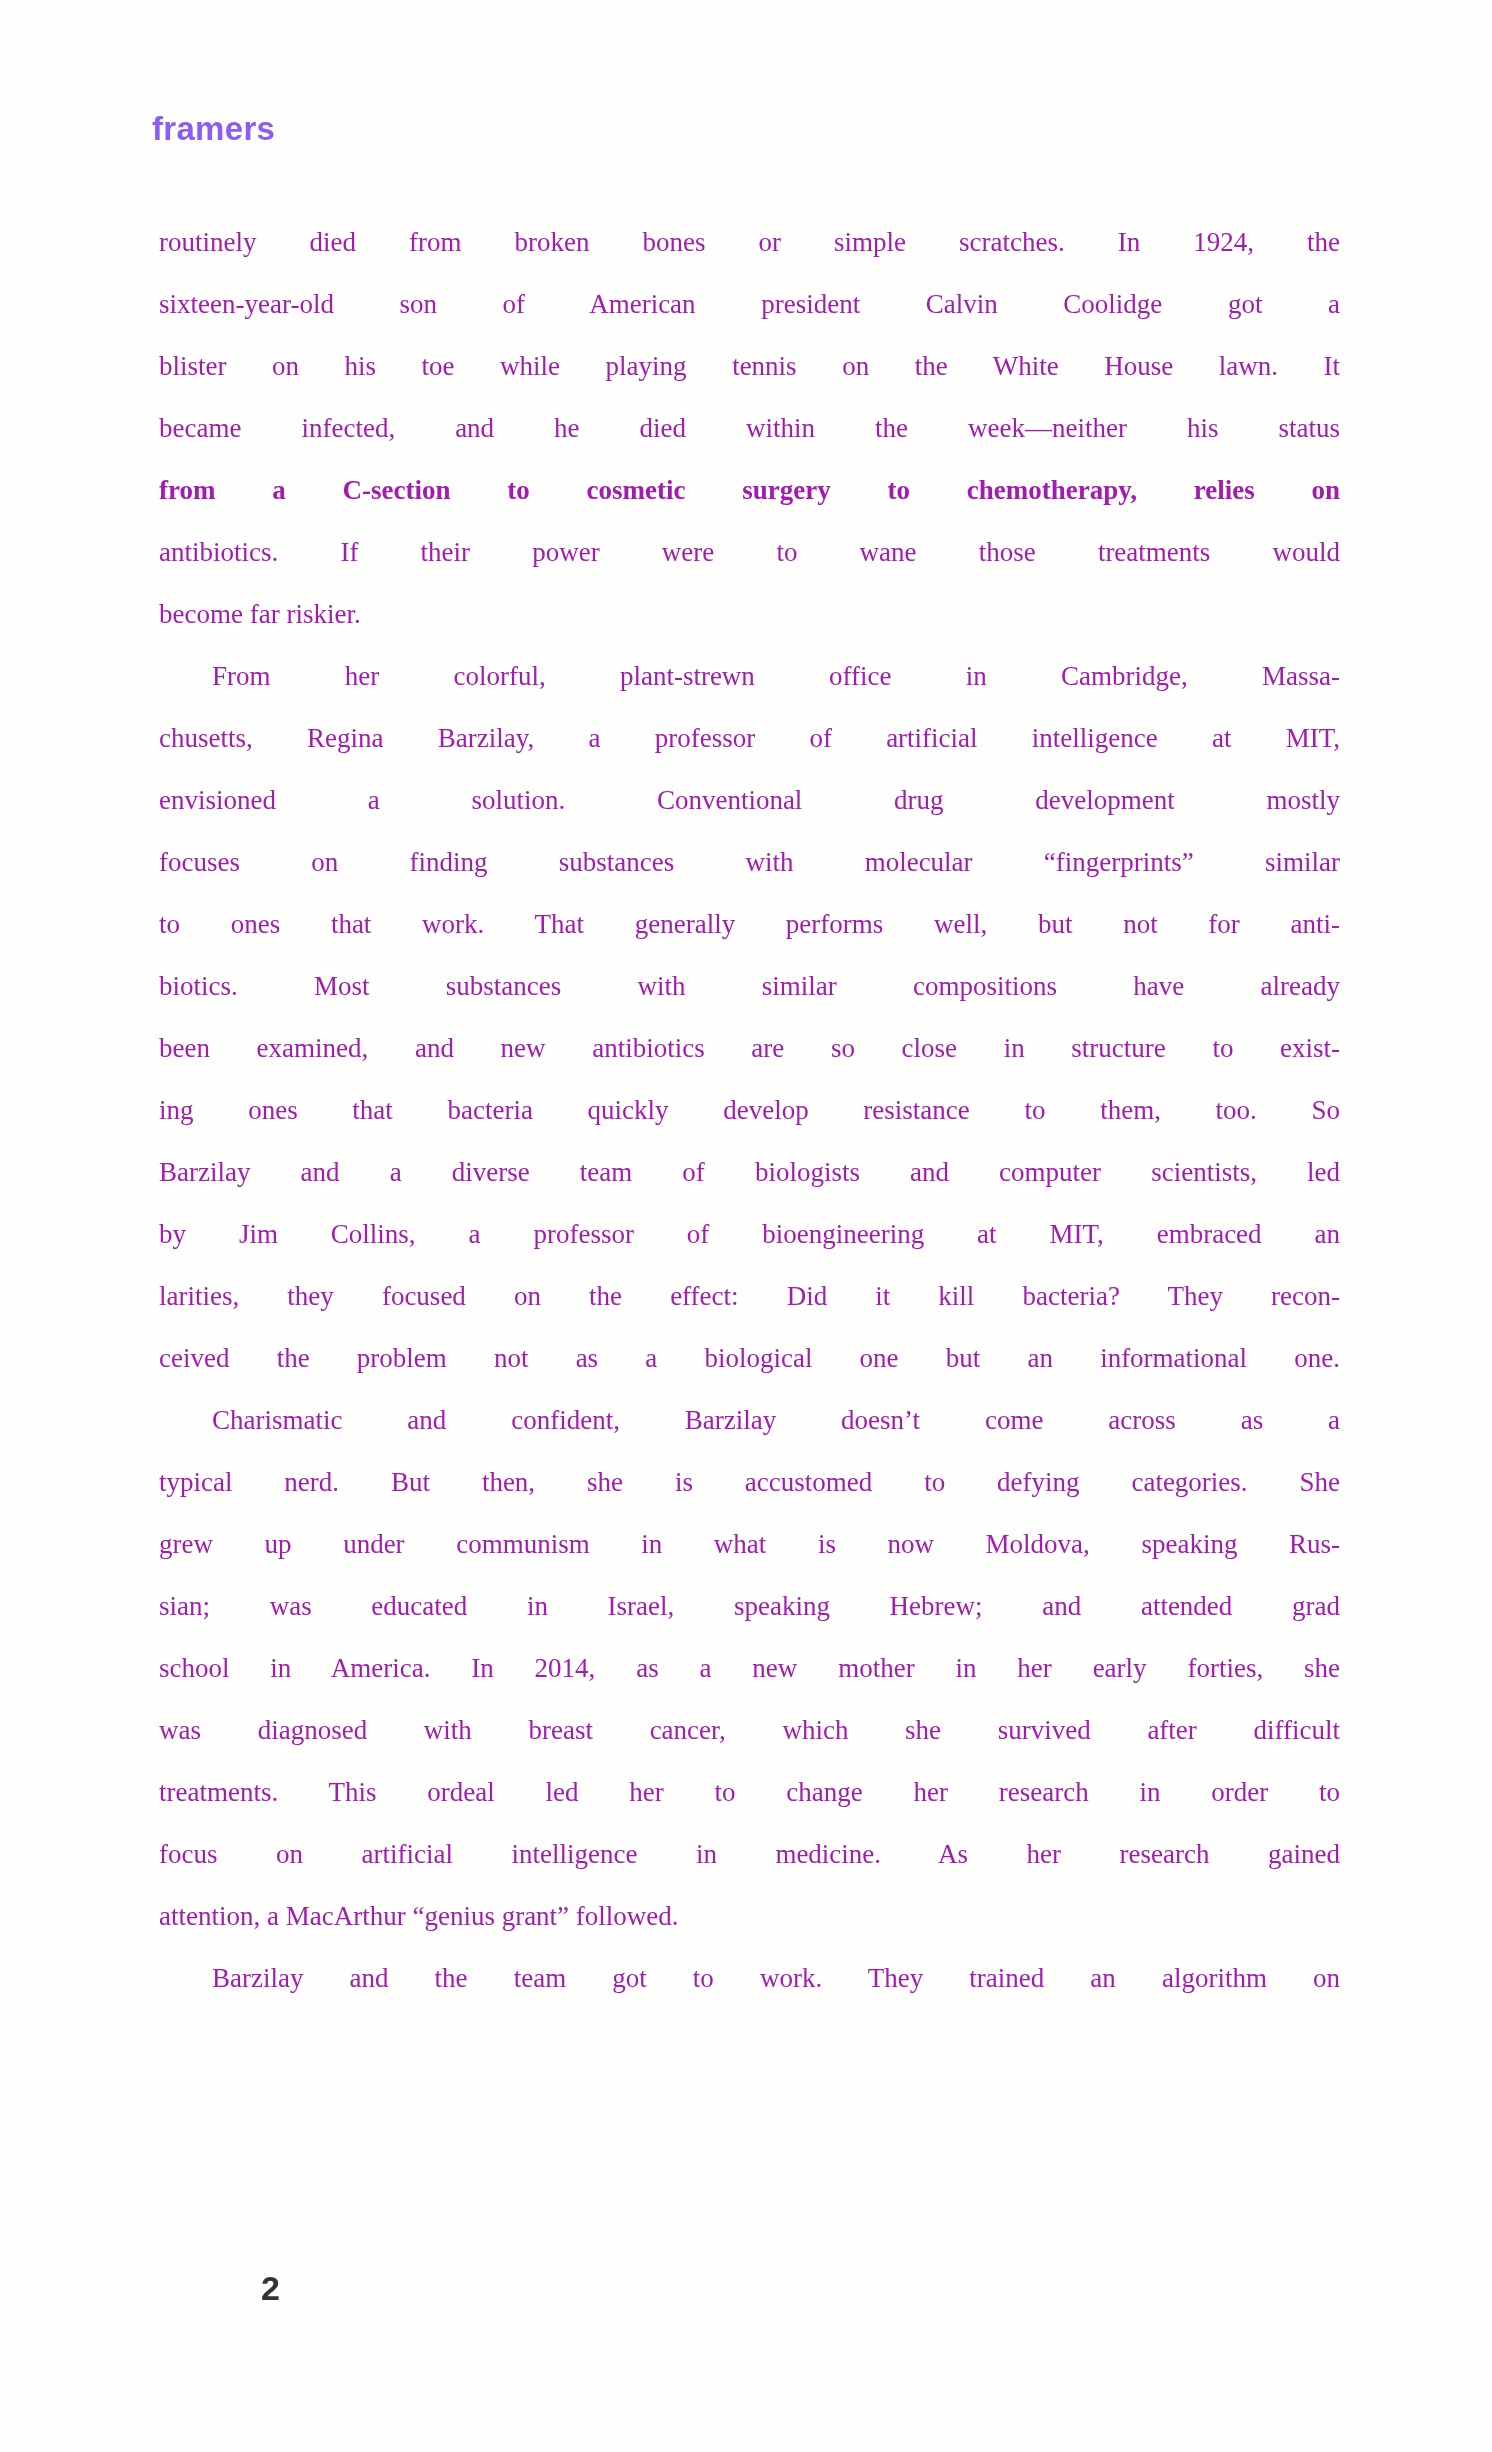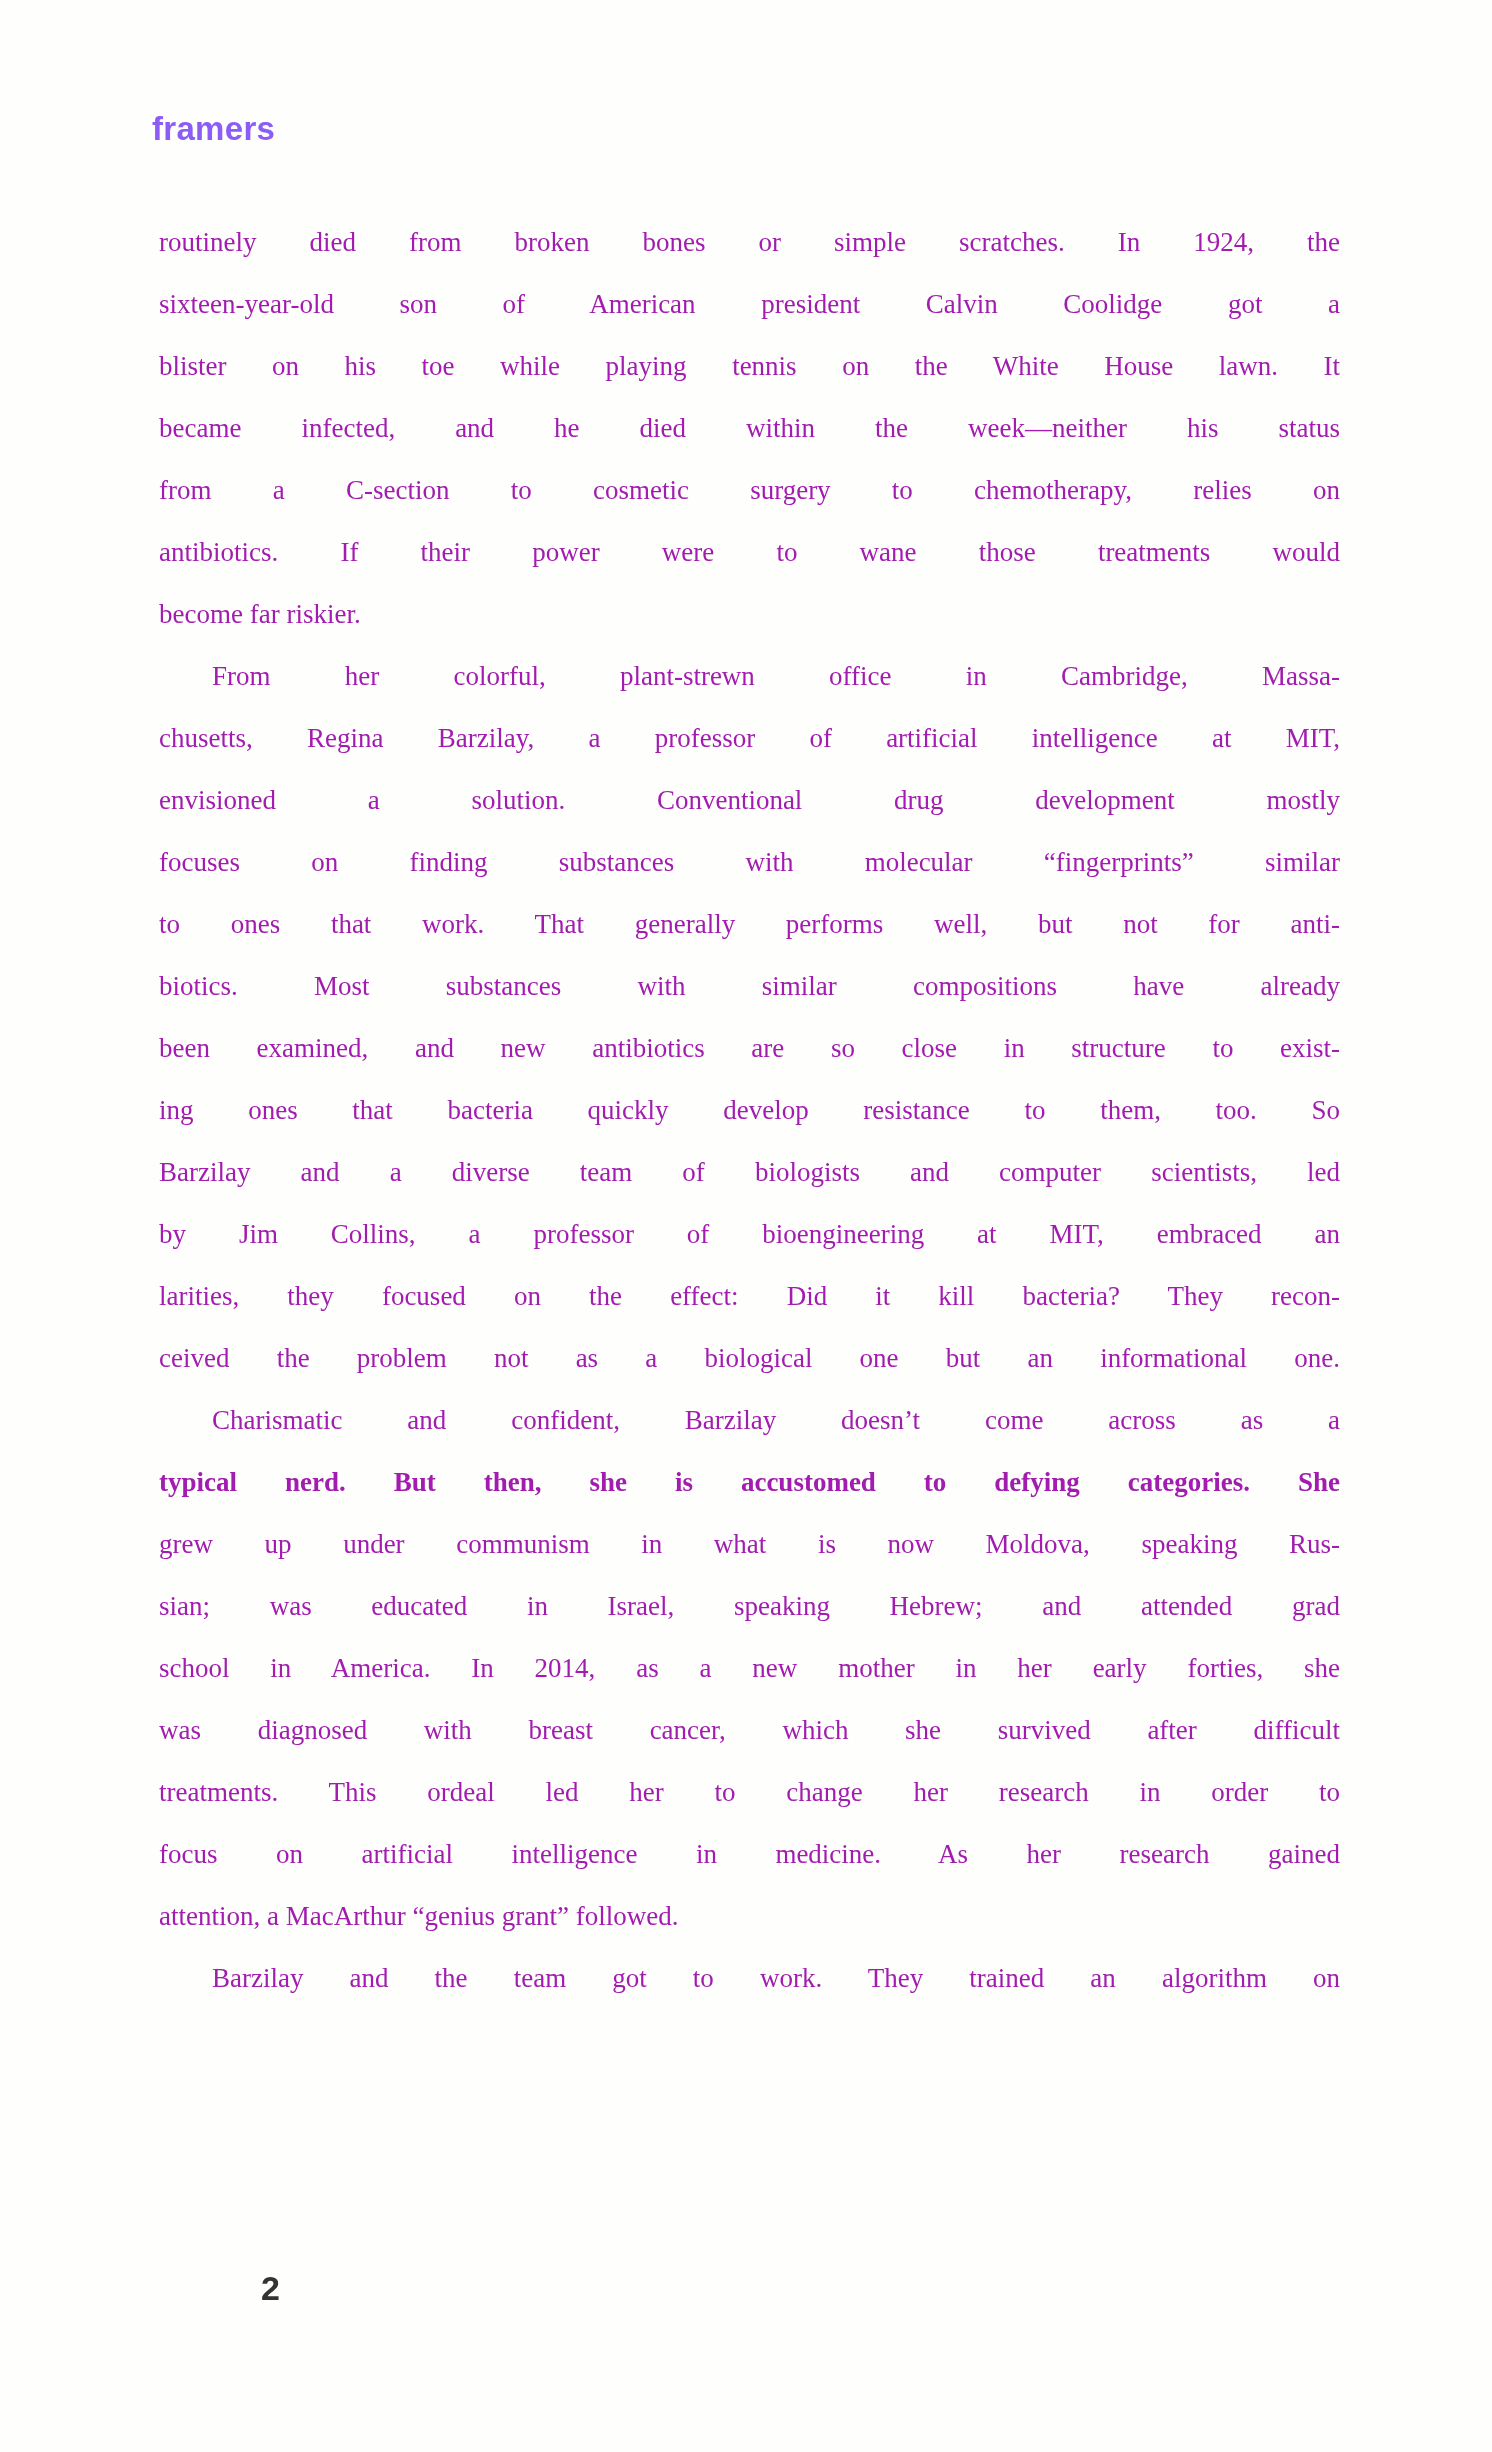--- a/index.html
+++ b/index.html
@@ -66,21 +66,21 @@
 
 <div class="running-head">framers</div>
 
 <div class="body-text">
 
   <div>
     <span class="line" style="white-space: normal;">routinely died from broken bones or simple scratches. In 1924, the</span>
     <span class="line" style="white-space: normal;">sixteen-year-old son of American president Calvin Coolidge got a</span>
     <span class="line" style="white-space: normal;">blister on his toe while playing tennis on the White House lawn. It</span>
     <span class="line" style="white-space: normal;">became infected, and he died within the week—neither his status</span>
-    <span class="line" style="white-space: normal;">from a C-section to cosmetic surgery to chemotherapy, relies on</span>
+    <span class="line" style="white-space: normal; font-weight: bold;">from a C-section to cosmetic surgery to chemotherapy, relies on</span>
     <span class="line" style="white-space: normal;">antibiotics. If their power were to wane those treatments would</span>
     <span class="line last">become far riskier.</span>
   </div>
 
   <div>
     <span class="line indent" style="white-space: normal;">From her colorful, plant-strewn office in Cambridge, Massa-</span>
     <span class="line" style="white-space: normal;">chusetts, Regina Barzilay, a professor of artificial intelligence at MIT,</span>
     <span class="line" style="white-space: normal;">envisioned a solution. Conventional drug development mostly</span>
     <span class="line" style="white-space: normal;">focuses on finding substances with molecular “fingerprints” similar</span>
     <span class="line" style="white-space: normal;">to ones that work. That generally performs well, but not for anti-</span>
@@ -88,21 +88,21 @@
     <span class="line" style="white-space: normal;">been examined, and new antibiotics are so close in structure to exist-</span>
     <span class="line" style="white-space: normal;">ing ones that bacteria quickly develop resistance to them, too. So</span>
     <span class="line" style="white-space: normal;">Barzilay and a diverse team of biologists and computer scientists, led</span>
     <span class="line" style="white-space: normal;">by Jim Collins, a professor of bioengineering at MIT, embraced an</span>
     <span class="line" style="white-space: normal;">larities, they focused on the effect: Did it kill bacteria? They recon-</span>
     <span class="line" style="white-space: normal;">ceived the problem not as a biological one but an informational one.</span>
   </div>
 
   <div>
     <span class="line indent" style="white-space: normal;">Charismatic and confident, Barzilay doesn’t come across as a</span>
-    <span class="line" style="white-space: normal; font-weight: bold;">typical nerd. But then, she is accustomed to defying categories. She</span>
+    <span class="line" style="white-space: normal;">typical nerd. But then, she is accustomed to defying categories. She</span>
     <span class="line" style="white-space: normal;">grew up under communism in what is now Moldova, speaking Rus-</span>
     <span class="line" style="white-space: normal;">sian; was educated in Israel, speaking Hebrew; and attended grad</span>
     <span class="line" style="white-space: normal;">school in America. In 2014, as a new mother in her early forties, she</span>
     <span class="line" style="white-space: normal;">was diagnosed with breast cancer, which she survived after difficult</span>
     <span class="line" style="white-space: normal;">treatments. This ordeal led her to change her research in order to</span>
     <span class="line" style="white-space: normal;">focus on artificial intelligence in medicine. As her research gained</span>
     <span class="line last">attention, a MacArthur “genius grant” followed.</span>
   </div>
 
   <div>

